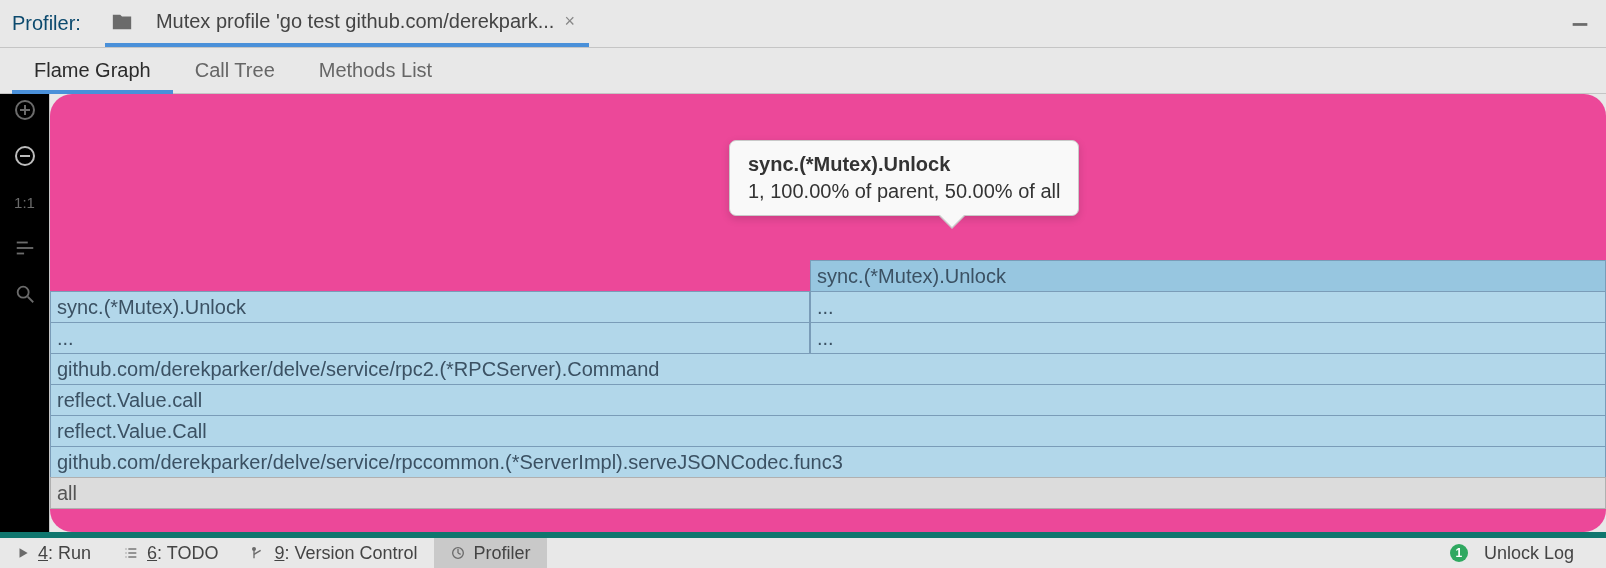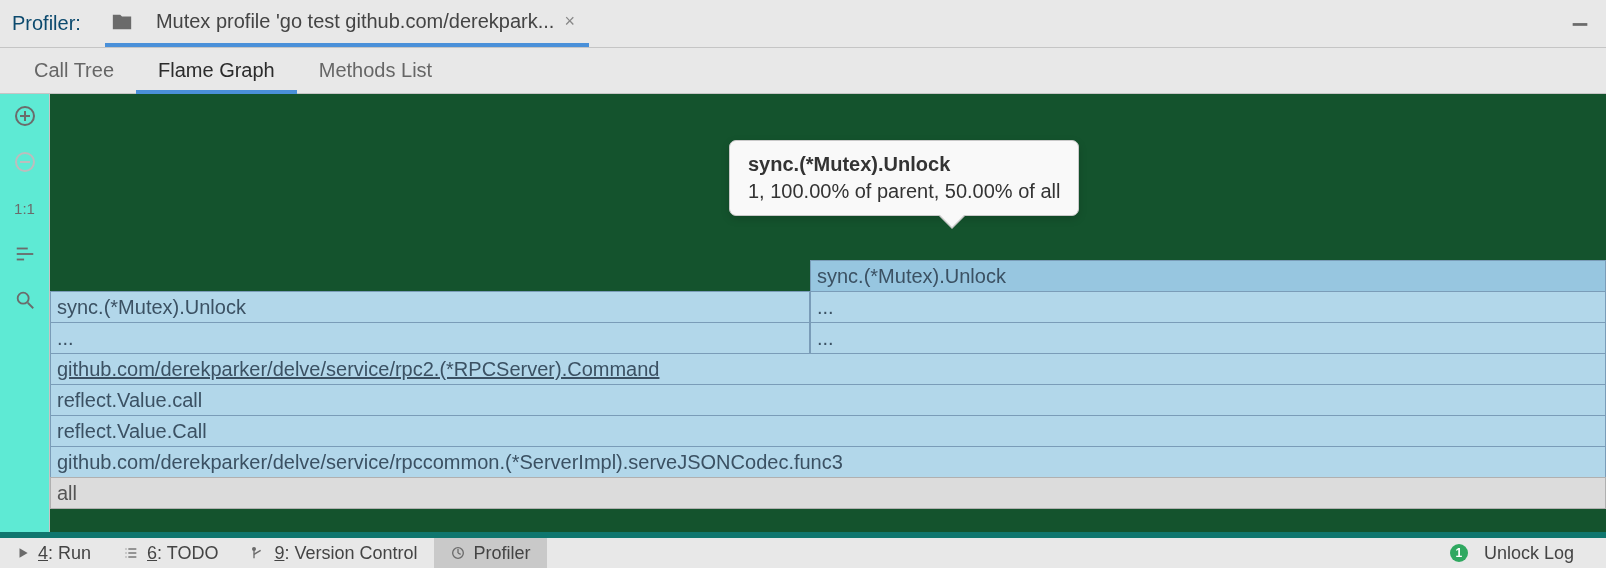--- a/index.html
+++ b/index.html
@@ -83,43 +83,44 @@
       left: 0; right: 0; bottom: -1px;
       height: 4px;
       background: #4a90d9;
     }
     .main-area {
       display: flex;
       height: calc(100% - 48px - 46px - 36px);
     }
     .left-toolbar {
       width: 50px;
-      background: #5eead4;
+      background: #000000;
       display: flex;
       flex-direction: column;
       align-items: center;
-      padding-top: 8px;
+      padding-top: 2px;
       gap: 18px;
       border-right: 1px solid #c5c5c5;
     }
     .tool-icon {
       width: 28px;
       height: 28px;
       display: flex;
       align-items: center;
       justify-content: center;
       color: #6b6b6b;
       cursor: pointer;
     }
     .tool-icon.disabled { color: #bdbdbd; }
     .flame-canvas {
       flex: 1;
-      background: #14532d;
+      background: #ec4899;
       position: relative;
       overflow: hidden;
+      border-radius: 22px;
     }
     .flame-row {
       position: absolute;
       height: 32px;
       line-height: 30px;
       border: 1px solid #7a9cb8;
       background: #b2d7ea;
       padding-left: 6px;
       font-size: 20px;
       color: #3b5163;
@@ -237,25 +238,25 @@
     </span>
     <span class="tool-icon">
       <svg width="22" height="22" viewBox="0 0 24 24">
           <rect x="4" y="11" width="16" height="3" fill="#6b6b6b"></rect>
         </svg>
     </span>
   </div>
 </div>
 
 <div class="subtabs">
+  <div class="subtab active">
+      <span>Flame Graph</span>
+    </div>
   <div class="subtab">
       <span>Call Tree</span>
-    </div>
-  <div class="subtab active">
-      <span>Flame Graph</span>
     </div>
   <div class="subtab">
       <span>Methods List</span>
     </div>
 </div>
 
 <div class="main-area">
   <div class="left-toolbar">
     <span class="tool-icon">
       <svg width="24" height="24" viewBox="0 0 24 24">
@@ -293,21 +294,21 @@
     </div>
 
     <div class="flame-row selected" style="left:760px; top:166px; width:calc(100% - 760px);"><span>sync.(*Mutex).Unlock</span></div>
 
     <div class="flame-row" style="left:0; top:197px; width:760px;"><span>sync.(*Mutex).Unlock</span></div>
     <div class="flame-row" style="left:760px; top:197px; width:calc(100% - 760px);"><span>...</span></div>
 
     <div class="flame-row" style="left:0; top:228px; width:760px;"><span>...</span></div>
     <div class="flame-row" style="left:760px; top:228px; width:calc(100% - 760px);"><span>...</span></div>
 
-    <div class="flame-row" style="left:0; top:259px; width:100%;text-decoration:underline;"><span>github.com/derekparker/delve/service/rpc2.(*RPCServer).Command</span></div>
+    <div class="flame-row" style="left:0; top:259px; width:100%;"><span>github.com/derekparker/delve/service/rpc2.(*RPCServer).Command</span></div>
     <div class="flame-row" style="left:0; top:290px; width:100%;"><span>reflect.Value.call</span></div>
     <div class="flame-row" style="left:0; top:321px; width:100%;"><span>reflect.Value.Call</span></div>
     <div class="flame-row" style="left:0; top:352px; width:100%;"><span>github.com/derekparker/delve/service/rpccommon.(*ServerImpl).serveJSONCodec.func3</span></div>
     <div class="flame-row base" style="left:0; top:383px; width:100%;"><span>all</span></div>
   </div>
 </div>
 
 <div class="status-bar">
   <div class="status-item">
     <span>

